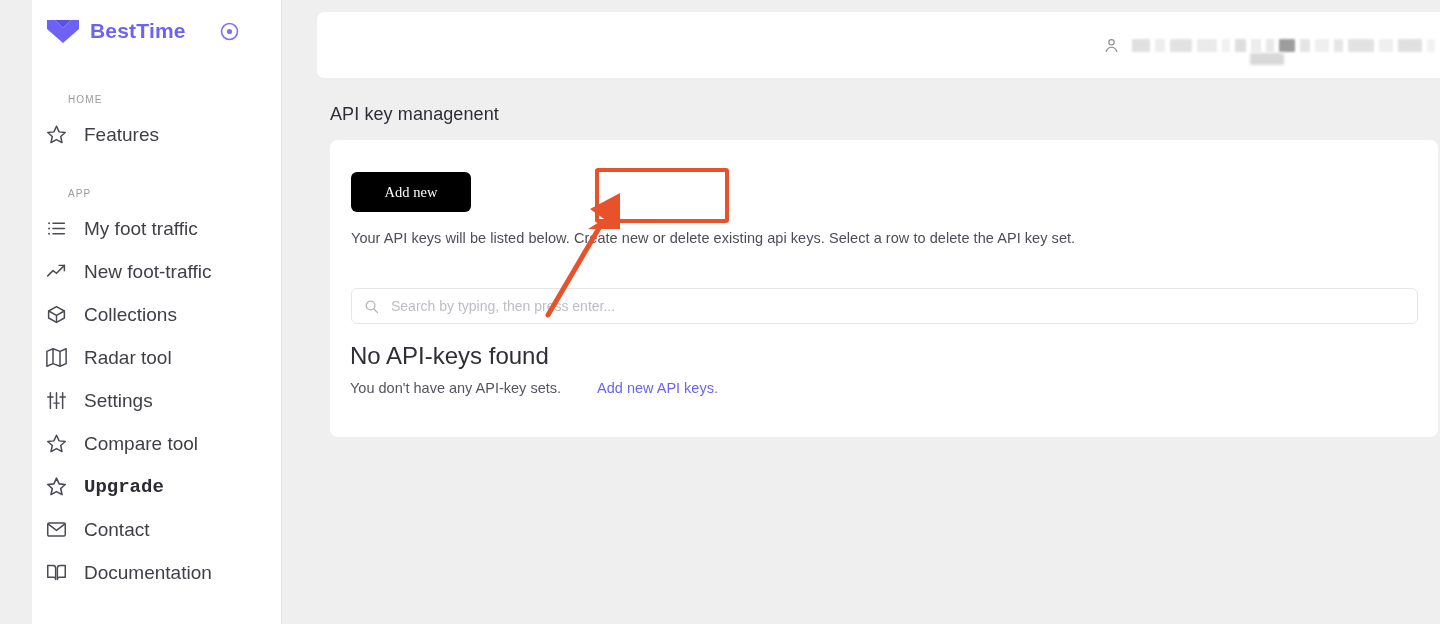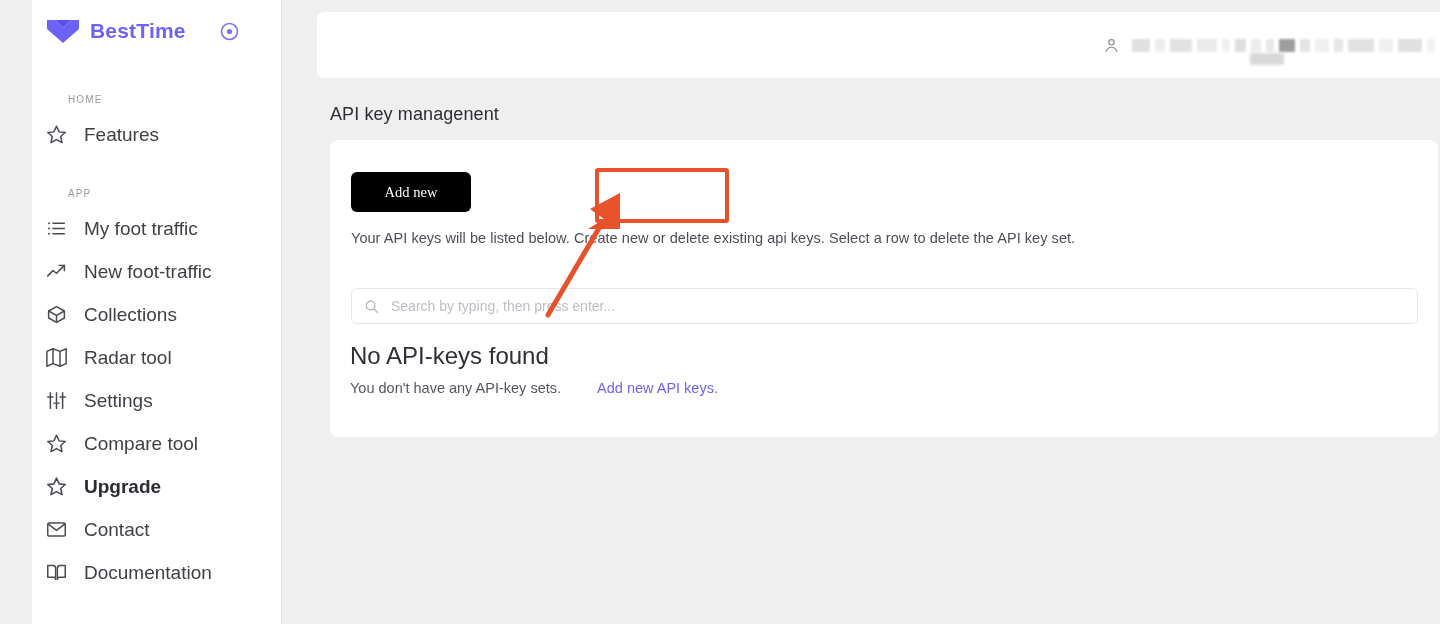--- a/index.html
+++ b/index.html
@@ -33,21 +33,21 @@
     text-transform: uppercase;
   }
   .nav-item {
     display: flex; align-items: center;
     height: 43px; padding-left: 14px;
     color: #3f3f46; font-size: 19px;
     cursor: pointer; text-decoration: none;
   }
   .nav-icon { width: 30px; flex: 0 0 30px; display: flex; align-items: center; justify-content: flex-start; color: #4a4a52; }
   .nav-label { margin-left: 8px; }
-  .nav-item.bold .nav-label { font-weight: bold; color: #2b2b33; }
+  .nav-item.bold .nav-label { font-weight: bold; color: #2b2b33; font-family: Liberation Mono, monospace; }
 
   
   .main { flex: 1; position: relative; height: 624px; background: #efefef; }
 
   .topbar {
     position: absolute; left: 35px; top: 12px;
     width: 1136px; height: 66px;
     background: #fff; border-radius: 7px;
     display: flex; align-items: center; justify-content: flex-end;
     padding-right: 18px;

